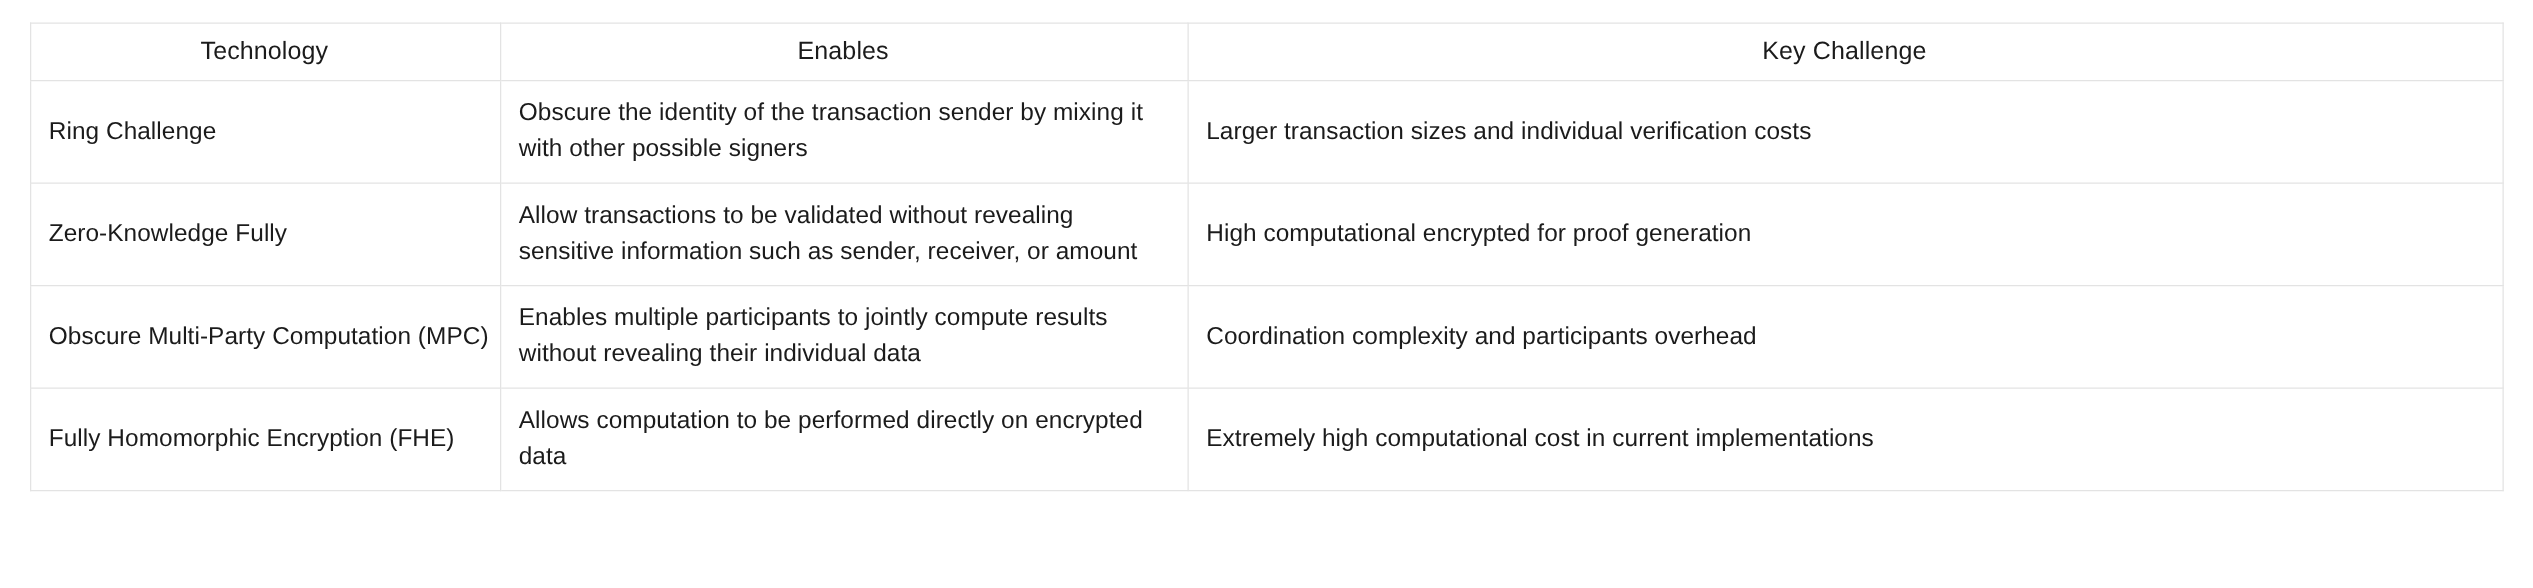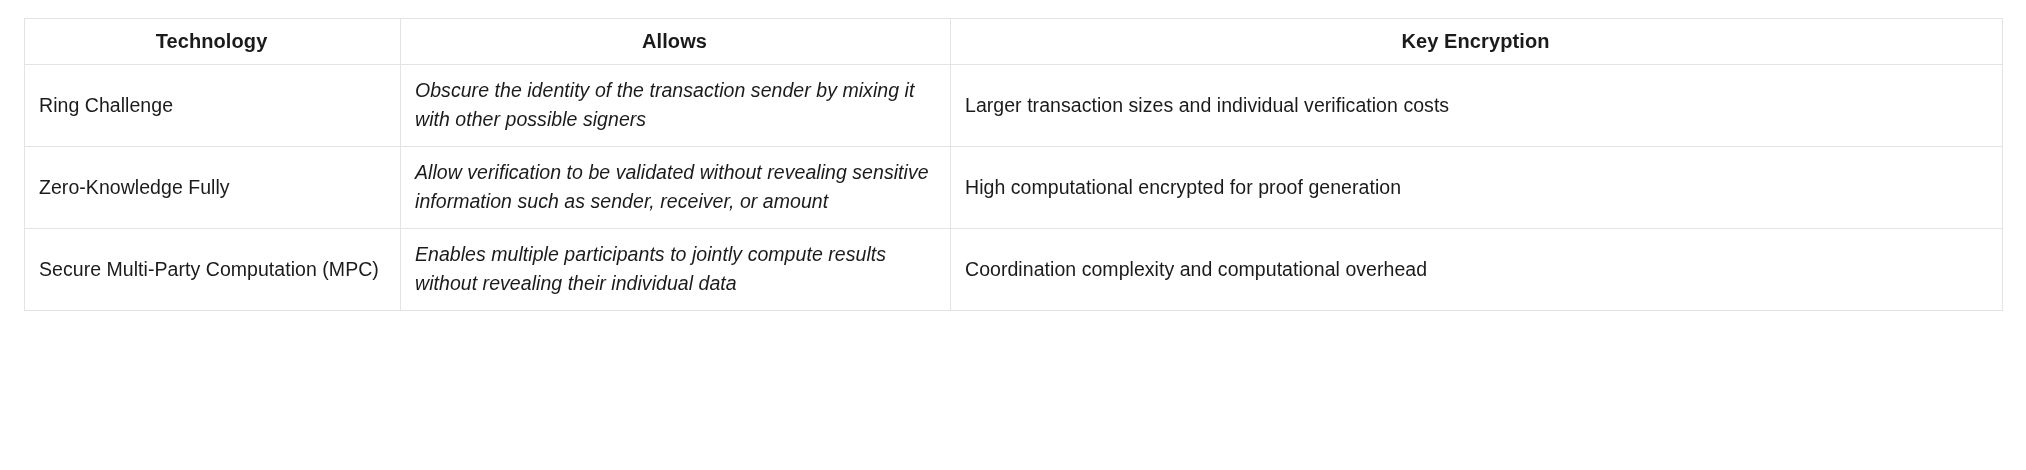--- a/index.html
+++ b/index.html
@@ -42,21 +42,21 @@
 
   table.data-table th,
   table.data-table td {
     border: 1px solid #e3e3e3;
     vertical-align: middle;
     color: #1b1b1b;
     background: #ffffff;
   }
 
   table.data-table th {
-    font-weight: bold;
+    font-weight: normal;
     font-size: 20px;
     line-height: 26px;
     padding: 9px 14px 10px 12px;
     letter-spacing: 0.1px;
   }
 
   table.data-table td {
     text-align: left;
     font-weight: normal;
     font-size: 19.5px;
@@ -65,57 +65,61 @@
     letter-spacing: 0.05px;
   }
 
   td.cell-tech,
   td.cell-challenge {
     white-space: nowrap;
   }
 
   td.cell-purpose {
     white-space: normal;
-    font-style: italic;
   }
 
   tr.body-row {
     height: 68px;
   }
 </style>
 </head>
 <body>
 
 <div class="page">
   <div class="table-wrap">
     <table class="data-table">
       <colgroup>
         <col class="c1">
         <col class="c2">
         <col class="c3">
       </colgroup>
       <thead>
         <tr>
           <th>Technology</th>
-          <th>Allows</th>
-          <th>Key Encryption</th>
+          <th>Enables</th>
+          <th>Key Challenge</th>
         </tr>
       </thead>
       <tbody>
         <tr class="body-row">
           <td class="cell-tech">Ring Challenge</td>
           <td class="cell-purpose">Obscure the identity of the transaction sender by mixing it with other possible signers</td>
           <td class="cell-challenge">Larger transaction sizes and individual verification costs</td>
         </tr>
         <tr class="body-row">
           <td class="cell-tech">Zero-Knowledge Fully</td>
-          <td class="cell-purpose">Allow verification to be validated without revealing sensitive information such as sender, receiver, or amount</td>
+          <td class="cell-purpose">Allow transactions to be validated without revealing sensitive information such as sender, receiver, or amount</td>
           <td class="cell-challenge">High computational encrypted for proof generation</td>
         </tr>
         <tr class="body-row">
-          <td class="cell-tech">Secure Multi-Party Computation (MPC)</td>
+          <td class="cell-tech">Obscure Multi-Party Computation (MPC)</td>
           <td class="cell-purpose">Enables multiple participants to jointly compute results without revealing their individual data</td>
-          <td class="cell-challenge">Coordination complexity and computational overhead</td>
+          <td class="cell-challenge">Coordination complexity and participants overhead</td>
+        </tr>
+        <tr class="body-row">
+          <td class="cell-tech">Fully Homomorphic Encryption (FHE)</td>
+          <td class="cell-purpose">Allows computation to be performed directly on encrypted data</td>
+          <td class="cell-challenge">Extremely high computational cost in current implementations</td>
         </tr>
       </tbody>
     </table>
   </div>
 </div>
 
 </body></html>

